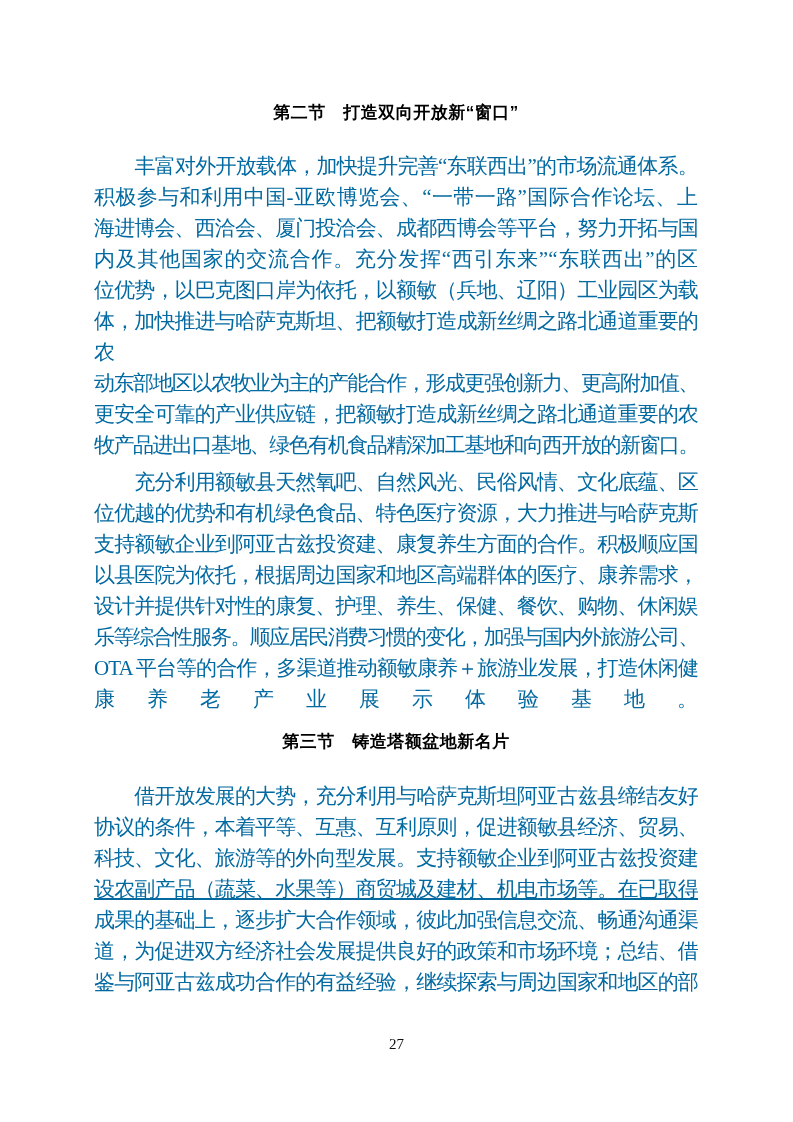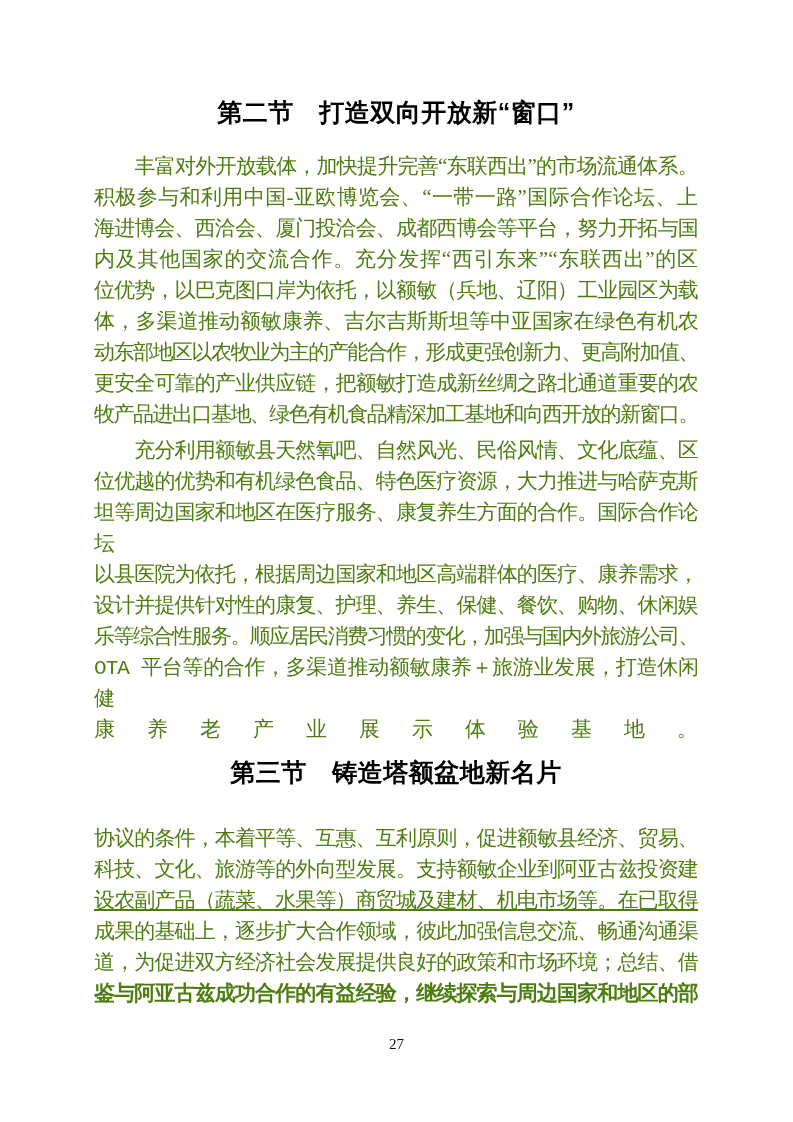--- a/index.html
+++ b/index.html
@@ -20,42 +20,41 @@
     position: absolute;
     left: 94px;
     top: 0;
     width: 604px;
   }
   .heading {
     margin: 0;
     text-align: center;
     font-family: "Liberation Sans", sans-serif;
     font-weight: 700;
-    font-size: 25px;
+    font-size: 17px;
     line-height: 31px;
     letter-spacing: 0.5px;
     color: #000000;
   }
   .heading.first {
     margin-top: 97px;
     margin-bottom: 23px;
   }
   .heading.second {
     margin-top: 11px;
-    margin-bottom: 35px;
+    margin-bottom: 24px;
   }
   .para {
     margin: 0;
     font-family: "Liberation Serif", serif;
     font-size: 21px;
-    color: #4d7c0f;
+    color: #0369a1;
   }
   .para + .para {
     margin-top: 6px;
-    font-family: Liberation Mono, monospace;
   }
   .line {
     line-height: 31px;
     text-align: justify;
     text-align-last: justify;
     overflow: hidden;
   }
   .footer {
     position: absolute;
     left: 0;
@@ -74,44 +73,45 @@
   <div class="content">
 
     <h1 class="heading first">第二节　打造双向开放新“窗口”</h1>
 
     <div class="para">
         <div class="line" style="letter-spacing: -0.77px;">　　丰富对外开放载体，加快提升完善“东联西出”的市场流通体系。</div>
         <div class="line" style="">积极参与和利用中国-亚欧博览会、“一带一路”国际合作论坛、上</div>
         <div class="line" style="letter-spacing: -0.87px;">海进博会、西洽会、厦门投洽会、成都西博会等平台，努力开拓与国</div>
         <div class="line" style="">内及其他国家的交流合作。充分发挥“西引东来”“东联西出”的区</div>
         <div class="line" style="letter-spacing: -0.87px;">位优势，以巴克图口岸为依托，以额敏（兵地、辽阳）工业园区为载</div>
-        <div class="line" style="letter-spacing: -0.87px;">体，多渠道推动额敏康养、吉尔吉斯斯坦等中亚国家在绿色有机农</div>
+        <div class="line" style="letter-spacing: -0.87px;">体，加快推进与哈萨克斯坦、把额敏打造成新丝绸之路北通道重要的农</div>
         <div class="line" style="letter-spacing: -1.52px;">动东部地区以农牧业为主的产能合作，形成更强创新力、更高附加值、</div>
         <div class="line" style="letter-spacing: -0.87px;">更安全可靠的产业供应链，把额敏打造成新丝绸之路北通道重要的农</div>
         <div class="line" style="letter-spacing: -1.52px;">牧产品进出口基地、绿色有机食品精深加工基地和向西开放的新窗口。</div>
       </div>
 
     <div class="para">
         <div class="line" style="letter-spacing: -0.87px;">　　充分利用额敏县天然氧吧、自然风光、民俗风情、文化底蕴、区</div>
         <div class="line" style="letter-spacing: -0.87px;">位优越的优势和有机绿色食品、特色医疗资源，大力推进与哈萨克斯</div>
-        <div class="line" style="letter-spacing: -0.87px;">坦等周边国家和地区在医疗服务、康复养生方面的合作。国际合作论坛</div>
+        <div class="line" style="letter-spacing: -0.87px;">支持额敏企业到阿亚古兹投资建、康复养生方面的合作。积极顺应国</div>
         <div class="line" style="letter-spacing: -0.87px;">以县医院为依托，根据周边国家和地区高端群体的医疗、康养需求，</div>
         <div class="line" style="letter-spacing: -0.87px;">设计并提供针对性的康复、护理、养生、保健、餐饮、购物、休闲娱</div>
         <div class="line" style="letter-spacing: -1.52px;">乐等综合性服务。顺应居民消费习惯的变化，加强与国内外旅游公司、</div>
         <div class="line" style="letter-spacing: -0.94px;">OTA 平台等的合作，多渠道推动额敏康养＋旅游业发展，打造休闲健</div>
         <div class="line" style="">康养老产业展示体验基地。</div>
       </div>
 
     <h1 class="heading second">第三节　铸造塔额盆地新名片</h1>
 
     <div class="para">
+        <div class="line" style="letter-spacing: -0.87px;">　　借开放发展的大势，充分利用与哈萨克斯坦阿亚古兹县缔结友好</div>
         <div class="line" style="letter-spacing: -0.87px;">协议的条件，本着平等、互惠、互利原则，促进额敏县经济、贸易、</div>
         <div class="line" style="letter-spacing: -0.87px;">科技、文化、旅游等的外向型发展。支持额敏企业到阿亚古兹投资建</div>
         <div class="line" style="letter-spacing: -0.87px; text-decoration: underline;">设农副产品（蔬菜、水果等）商贸城及建材、机电市场等。在已取得</div>
         <div class="line" style="letter-spacing: -0.87px;">成果的基础上，逐步扩大合作领域，彼此加强信息交流、畅通沟通渠</div>
         <div class="line" style="letter-spacing: -0.87px;">道，为促进双方经济社会发展提供良好的政策和市场环境；总结、借</div>
-        <div class="line" style="letter-spacing: -0.87px; font-weight: bold;">鉴与阿亚古兹成功合作的有益经验，继续探索与周边国家和地区的部</div>
+        <div class="line" style="letter-spacing: -0.87px;">鉴与阿亚古兹成功合作的有益经验，继续探索与周边国家和地区的部</div>
       </div>
 
   </div>
 
   <div class="footer">27</div>
 </div>
 
 </body></html>

